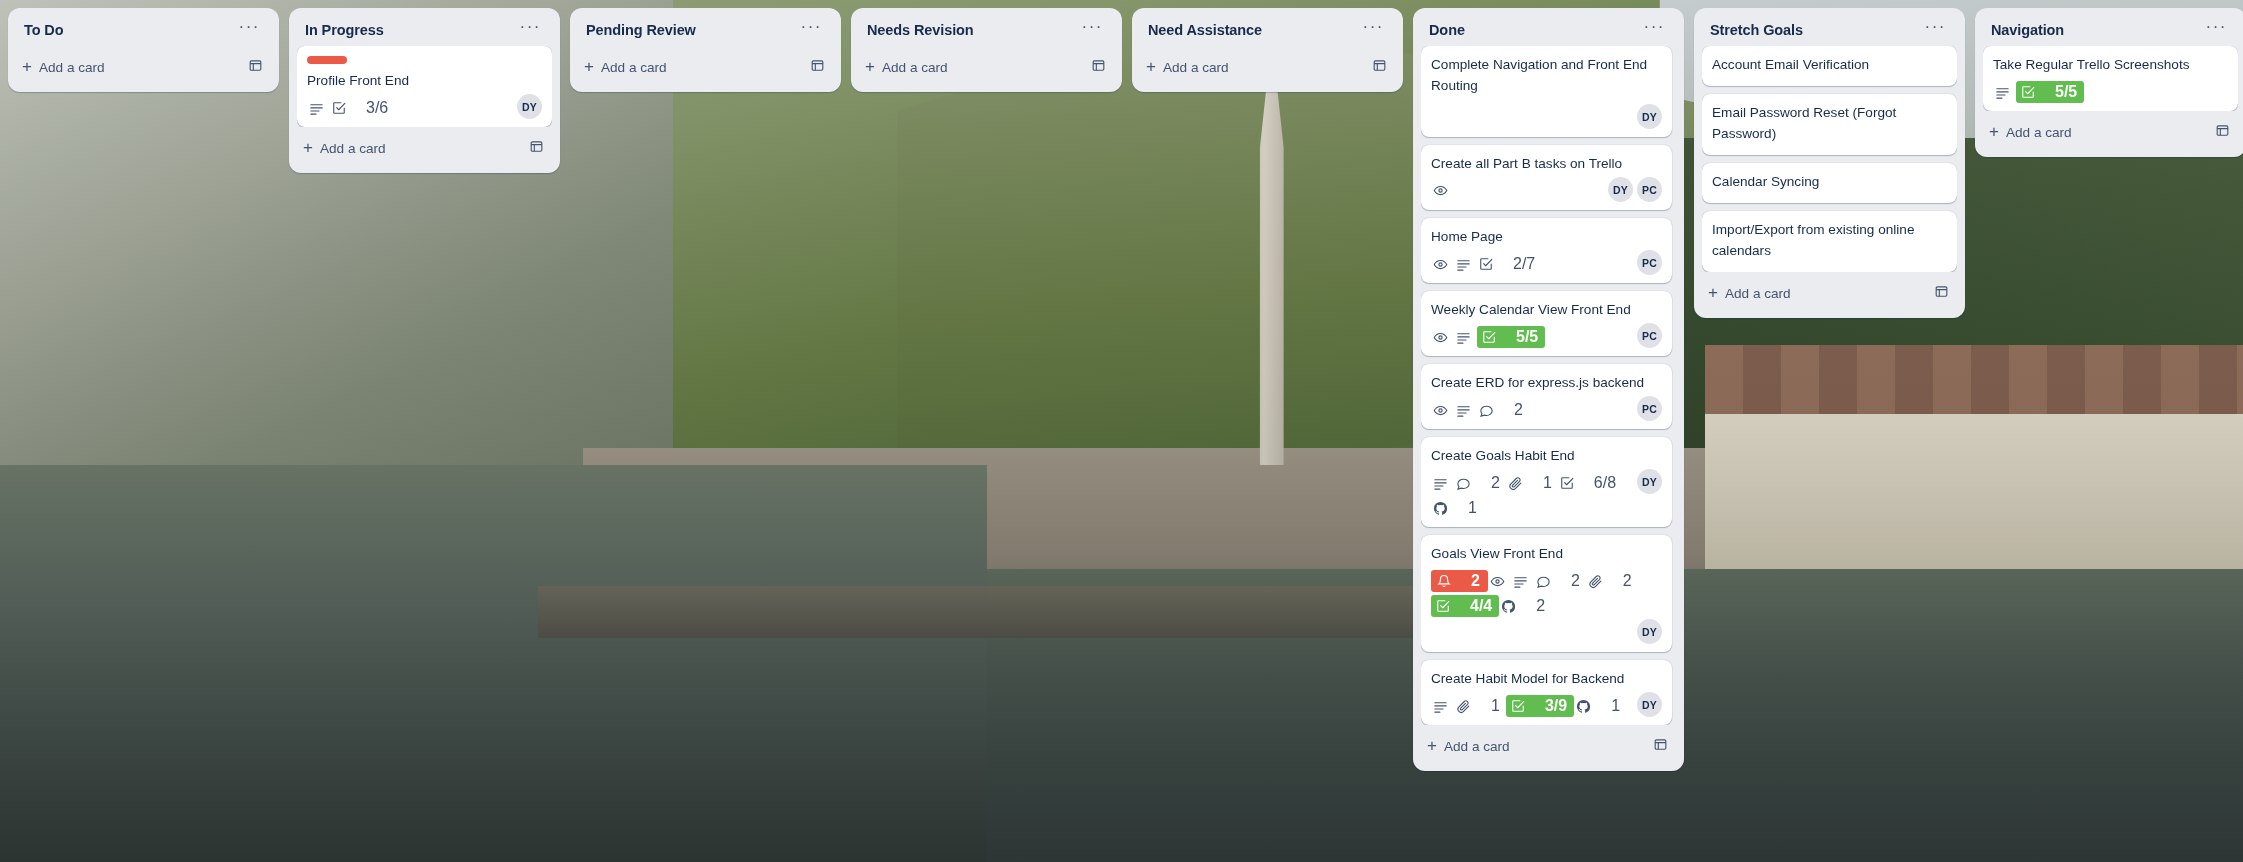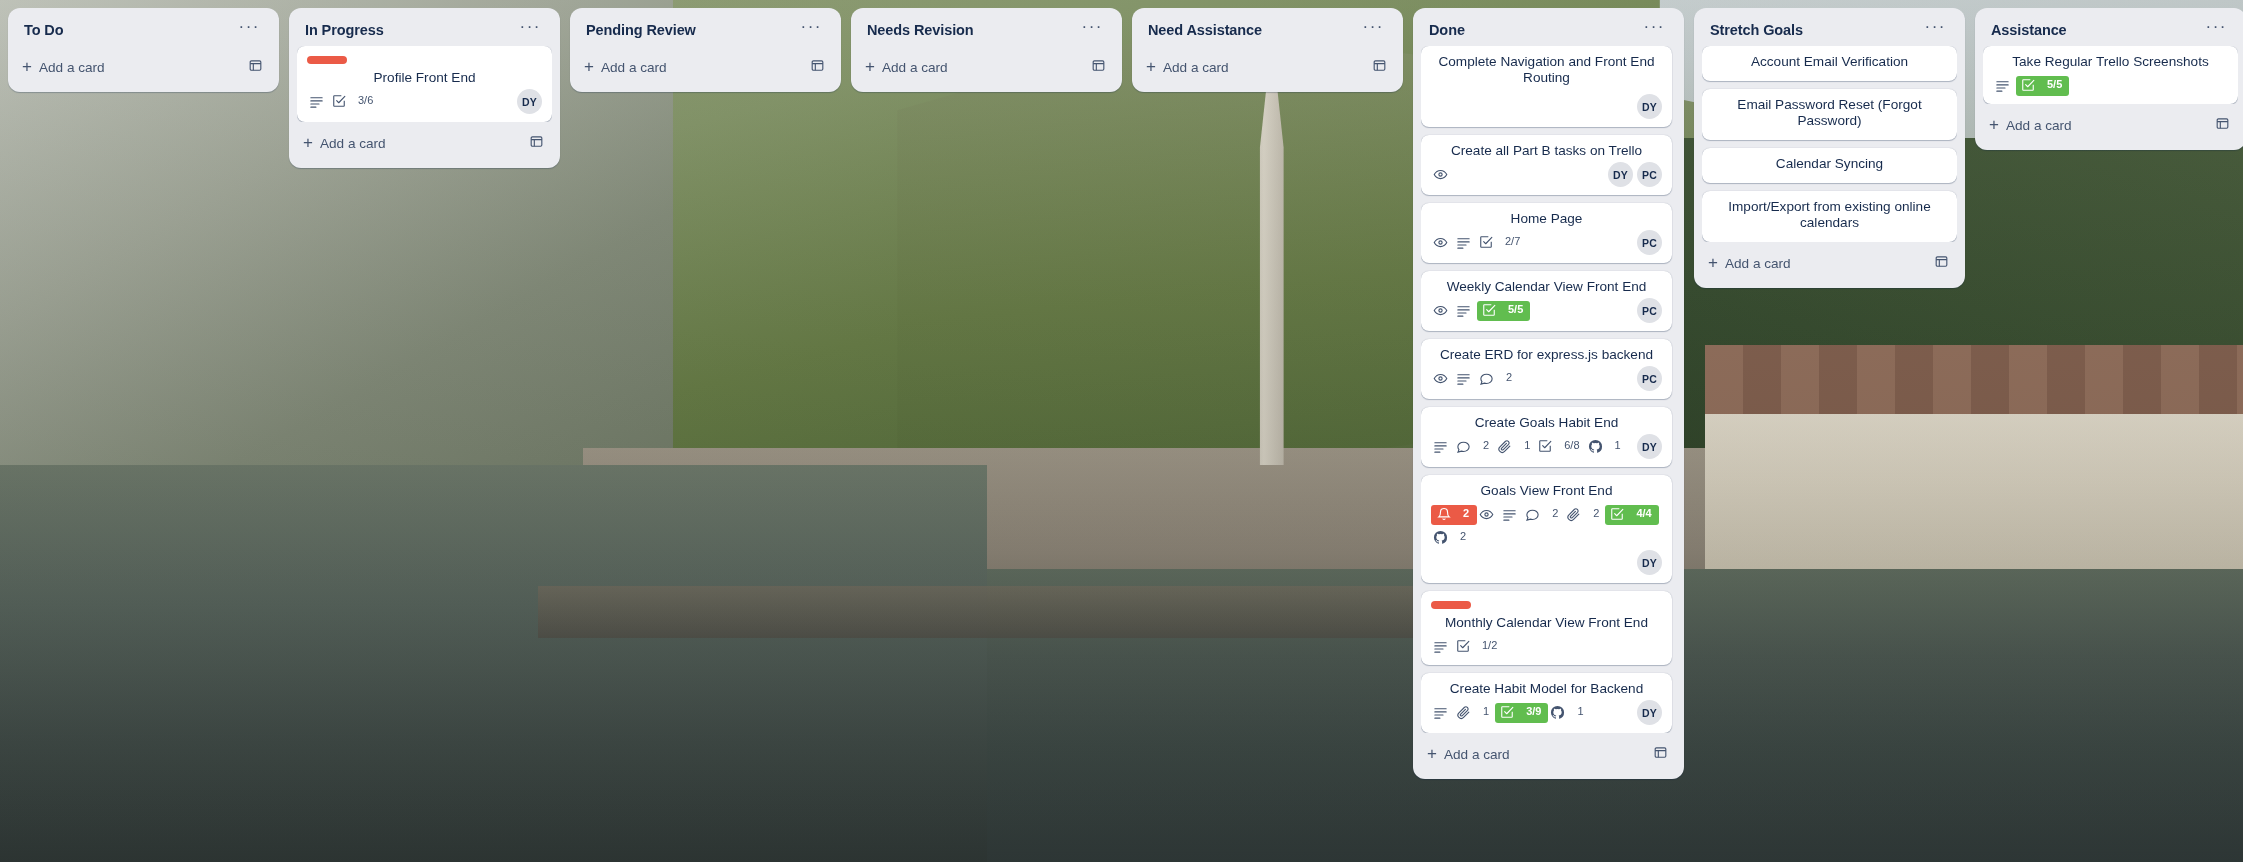--- a/index.html
+++ b/index.html
@@ -102,26 +102,26 @@
   .card {
     background:#fff; border-radius:8px;
     padding:8px 10px 8px 10px;
     box-shadow:0 1px 1px rgba(9,30,66,.25),0 0 1px rgba(9,30,66,.31);
     cursor:pointer;
   }
   .label {
     width:40px; height:8px; border-radius:4px; margin:2px 0 6px 0;
   }
   .card-title {
-    font-size:13.6px; line-height:16px; color:#172b4d; margin-bottom:3px;text-align:center;
+    font-size:13.6px; line-height:21px; color:#172b4d; margin-bottom:3px;
   }
   .badges { display:flex; flex-wrap:wrap; align-items:center; gap:3px 0; margin-top:3px; }
   .badge {
-    display:inline-flex; gap:12px;
-    color:#44546f; font-size:11px;
+    display:inline-flex; align-items:center; gap:20px;
+    color:#44546f; font-size:16px;
     padding:2px 6px 2px 2px; border-radius:3px; min-height:20px;
   }
   .badge.green { background:#61bd4f; color:#fff; padding:2px 7px 2px 5px; font-weight:600; }
   .badge.red   { background:#eb5a46; color:#fff; padding:2px 8px 2px 6px; font-weight:700; }
   .badge svg { display:block; }
   .avatars { display:flex; gap:4px; margin-left:auto; }
   .av-row { display:flex; justify-content:flex-end; margin-top:2px; }
   .avatar {
     width:25px; height:25px; border-radius:50%;
     background:#dfe1e6; color:#172b4d;
@@ -519,44 +519,20 @@
                 </span>
                 <span>2</span>
               </span>
             </div>
           </div>
           <div class="av-row">
             <div class="avatar">DY</div>
           </div>
         </div>
         <div class="card">
-          <div class="label" style="background:#eb5a46"></div>
-          <div class="card-title">Monthly Calendar View Front End</div>
-          <div class="badges-and-avatars">
-            <div class="badges">
-              <span class="badge">
-                <span>
-                  <svg width="15" height="15" viewBox="0 0 24 24" stroke="#44546f" stroke-width="1.9" stroke-linecap="round">
-                    <path d="M3 6h18M3 11h18M3 16h13M3 21h8"></path>
-                  </svg>
-                </span>
-              </span>
-              <span class="badge">
-                <span>
-                  <svg width="14" height="14" viewBox="0 0 24 24" fill="none" stroke="#44546f" stroke-width="1.9">
-                    <path d="M21 11.5V20a1 1 0 0 1-1 1H4a1 1 0 0 1-1-1V4a1 1 0 0 1 1-1h12"></path>
-                    <path d="M8 11.5l3.5 3.5L22 4" stroke-linecap="round" stroke-linejoin="round"></path>
-                  </svg>
-                </span>
-                <span>1/2</span>
-              </span>
-            </div>
-          </div>
-        </div>
-        <div class="card">
           <div class="card-title">Create Habit Model for Backend</div>
           <div class="badges-and-avatars">
             <div class="badges">
               <span class="badge">
                 <span>
                   <svg width="15" height="15" viewBox="0 0 24 24" stroke="#44546f" stroke-width="1.9" stroke-linecap="round">
                     <path d="M3 6h18M3 11h18M3 16h13M3 21h8"></path>
                   </svg>
                 </span>
               </span>
@@ -628,21 +604,21 @@
           <span>Add a card</span>
         </span>
         <span><svg width="15" height="15" viewBox="0 0 24 24" fill="none" stroke="#44546f" stroke-width="1.8">
             <rect x="3.5" y="4.5" width="17" height="15" rx="2"></rect>
             <path d="M3.5 9h17M8.5 9v10.5"></path>
           </svg></span>
       </div>
     </div>
     <div class="list">
       <div class="list-header">
-        <span class="list-title">Assistance</span>
+        <span class="list-title">Navigation</span>
         <span class="list-menu">···</span>
       </div>
       <div class="cards">
         <div class="card">
           <div class="card-title">Take Regular Trello Screenshots</div>
           <div class="badges-and-avatars">
             <div class="badges">
               <span class="badge">
                 <span>
                   <svg width="15" height="15" viewBox="0 0 24 24" stroke="#44546f" stroke-width="1.9" stroke-linecap="round">

